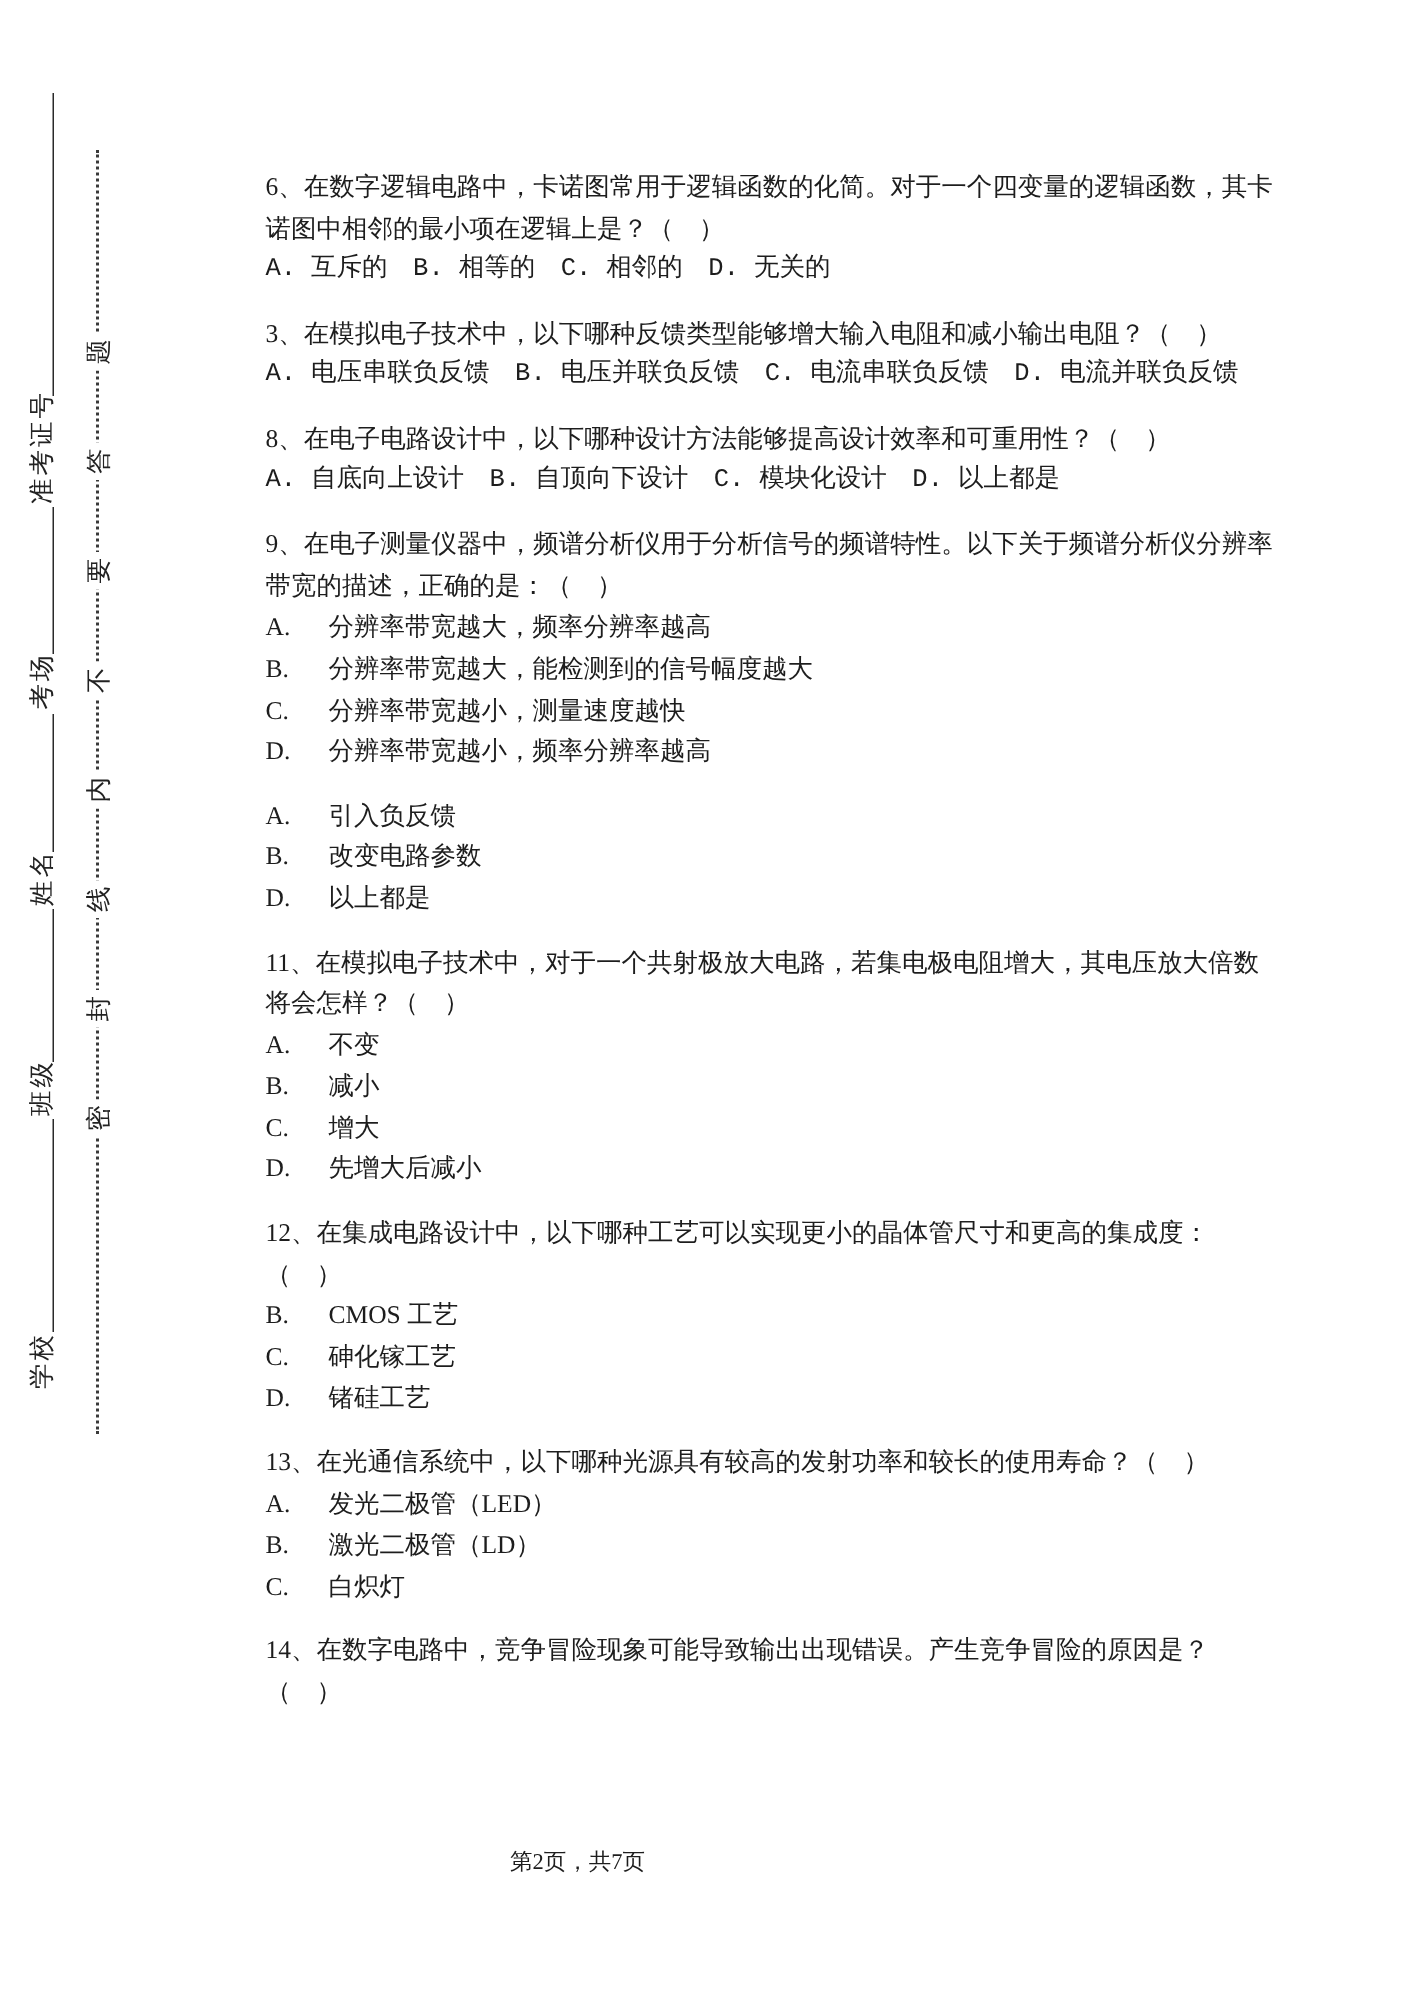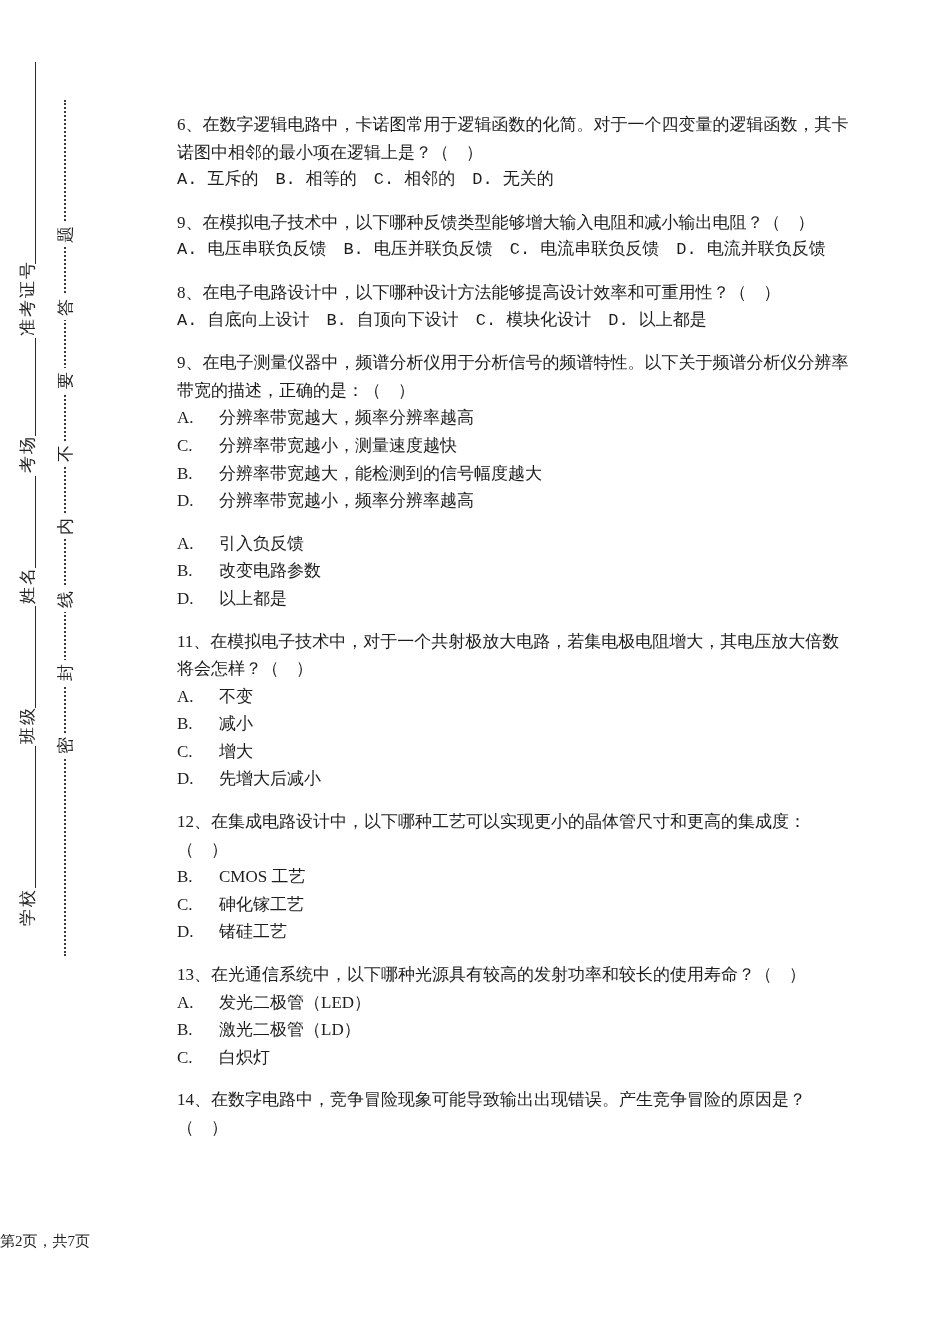--- a/index.html
+++ b/index.html
@@ -43,21 +43,21 @@
     font-size:17px; line-height:27.6px; text-align:left;margin-left:37px;
   }
   .question { margin:0 0 15px 0; }
   .q-text { margin:0; }
   .opts-inline { white-space:nowrap;font-family:Liberation Mono, monospace; }
   .opt-inline { margin-right:17px; }
   .opt-inline .opt-letter { margin-right:10px; }
   .opt-block .opt-letter { display:inline-block; width:42px; }
   
   .footer {
-    position:absolute; left:0; top:1232px; width:770px; 
+    position:absolute; left:0; top:1232px; width:770px; text-align:center;
     font-size:15px; color:#1d1d1d;
   }
 </style>
 </head>
 <body>
 
 <div class="page">
 
   <aside>
     <span class="vlabel" id="f-school">学校</span>
@@ -82,32 +82,32 @@
     <span class="sealch" id="s7">答</span>
     <span class="sealch" id="s8">题</span>
   </aside>
 
   <main class="content" id="questions">
       <div class="question">
         <div class="q-text">6、在数字逻辑电路中，卡诺图常用于逻辑函数的化简。对于一个四变量的逻辑函数，其卡诺图中相邻的最小项在逻辑上是？（　）</div>
         <div class="opts-inline"><span class="opt-inline"><span class="opt-letter">A.</span><span class="opt-text">互斥的</span></span><span class="opt-inline"><span class="opt-letter">B.</span><span class="opt-text">相等的</span></span><span class="opt-inline"><span class="opt-letter">C.</span><span class="opt-text">相邻的</span></span><span class="opt-inline"><span class="opt-letter">D.</span><span class="opt-text">无关的</span></span></div>
       </div>
       <div class="question">
-        <div class="q-text">9、在模拟电子技术中，以下哪种反馈类型能够增大输入电阻和减小输出电阻？（　）</div>
+        <div class="q-text">3、在模拟电子技术中，以下哪种反馈类型能够增大输入电阻和减小输出电阻？（　）</div>
         <div class="opts-inline"><span class="opt-inline"><span class="opt-letter">A.</span><span class="opt-text">电压串联负反馈</span></span><span class="opt-inline"><span class="opt-letter">B.</span><span class="opt-text">电压并联负反馈</span></span><span class="opt-inline"><span class="opt-letter">C.</span><span class="opt-text">电流串联负反馈</span></span><span class="opt-inline"><span class="opt-letter">D.</span><span class="opt-text">电流并联负反馈</span></span></div>
       </div>
       <div class="question">
         <div class="q-text">8、在电子电路设计中，以下哪种设计方法能够提高设计效率和可重用性？（　）</div>
         <div class="opts-inline"><span class="opt-inline"><span class="opt-letter">A.</span><span class="opt-text">自底向上设计</span></span><span class="opt-inline"><span class="opt-letter">B.</span><span class="opt-text">自顶向下设计</span></span><span class="opt-inline"><span class="opt-letter">C.</span><span class="opt-text">模块化设计</span></span><span class="opt-inline"><span class="opt-letter">D.</span><span class="opt-text">以上都是</span></span></div>
       </div>
       <div class="question">
         <div class="q-text">9、在电子测量仪器中，频谱分析仪用于分析信号的频谱特性。以下关于频谱分析仪分辨率带宽的描述，正确的是：（　）</div>
         <div class="opt-block"><span class="opt-letter">A.</span><span class="opt-text">分辨率带宽越大，频率分辨率越高</span></div>
+        <div class="opt-block"><span class="opt-letter">B.</span><span class="opt-text">分辨率带宽越大，能检测到的信号幅度越大</span></div>
         <div class="opt-block"><span class="opt-letter">C.</span><span class="opt-text">分辨率带宽越小，测量速度越快</span></div>
-        <div class="opt-block"><span class="opt-letter">B.</span><span class="opt-text">分辨率带宽越大，能检测到的信号幅度越大</span></div>
         <div class="opt-block"><span class="opt-letter">D.</span><span class="opt-text">分辨率带宽越小，频率分辨率越高</span></div>
       </div>
       <div class="question">
         <div class="opt-block"><span class="opt-letter">A.</span><span class="opt-text">引入负反馈</span></div>
         <div class="opt-block"><span class="opt-letter">B.</span><span class="opt-text">改变电路参数</span></div>
         <div class="opt-block"><span class="opt-letter">D.</span><span class="opt-text">以上都是</span></div>
       </div>
       <div class="question">
         <div class="q-text">11、在模拟电子技术中，对于一个共射极放大电路，若集电极电阻增大，其电压放大倍数将会怎样？（　）</div>
         <div class="opt-block"><span class="opt-letter">A.</span><span class="opt-text">不变</span></div>

